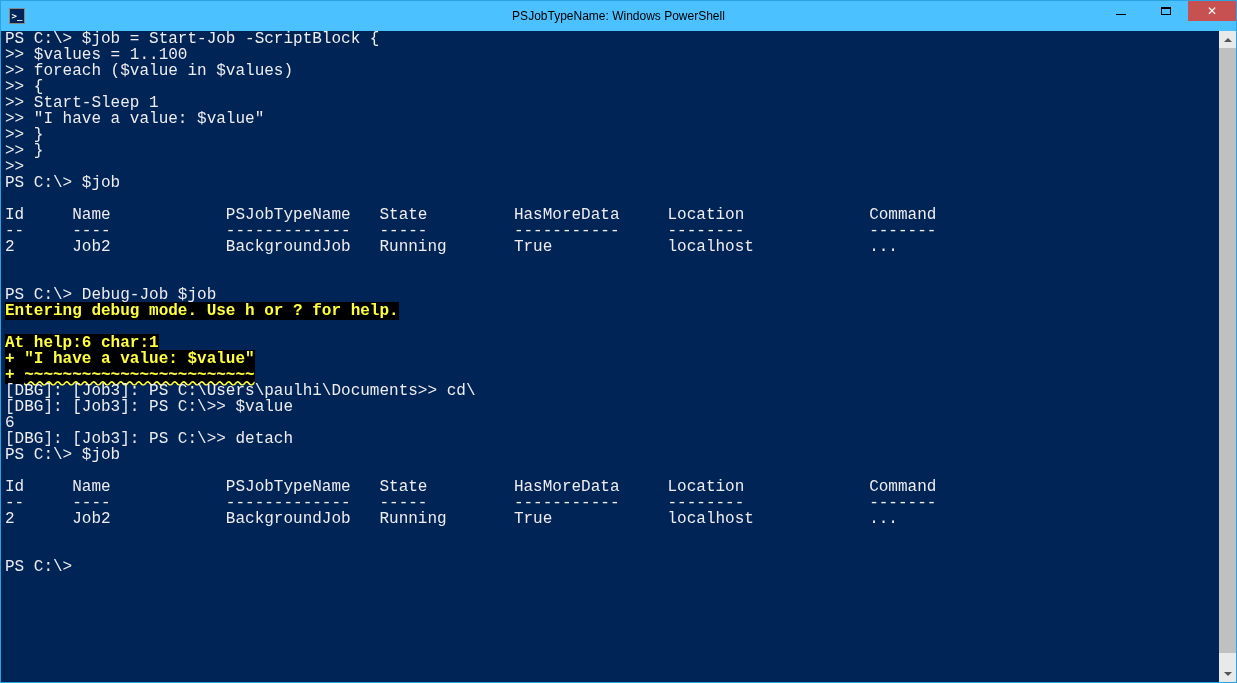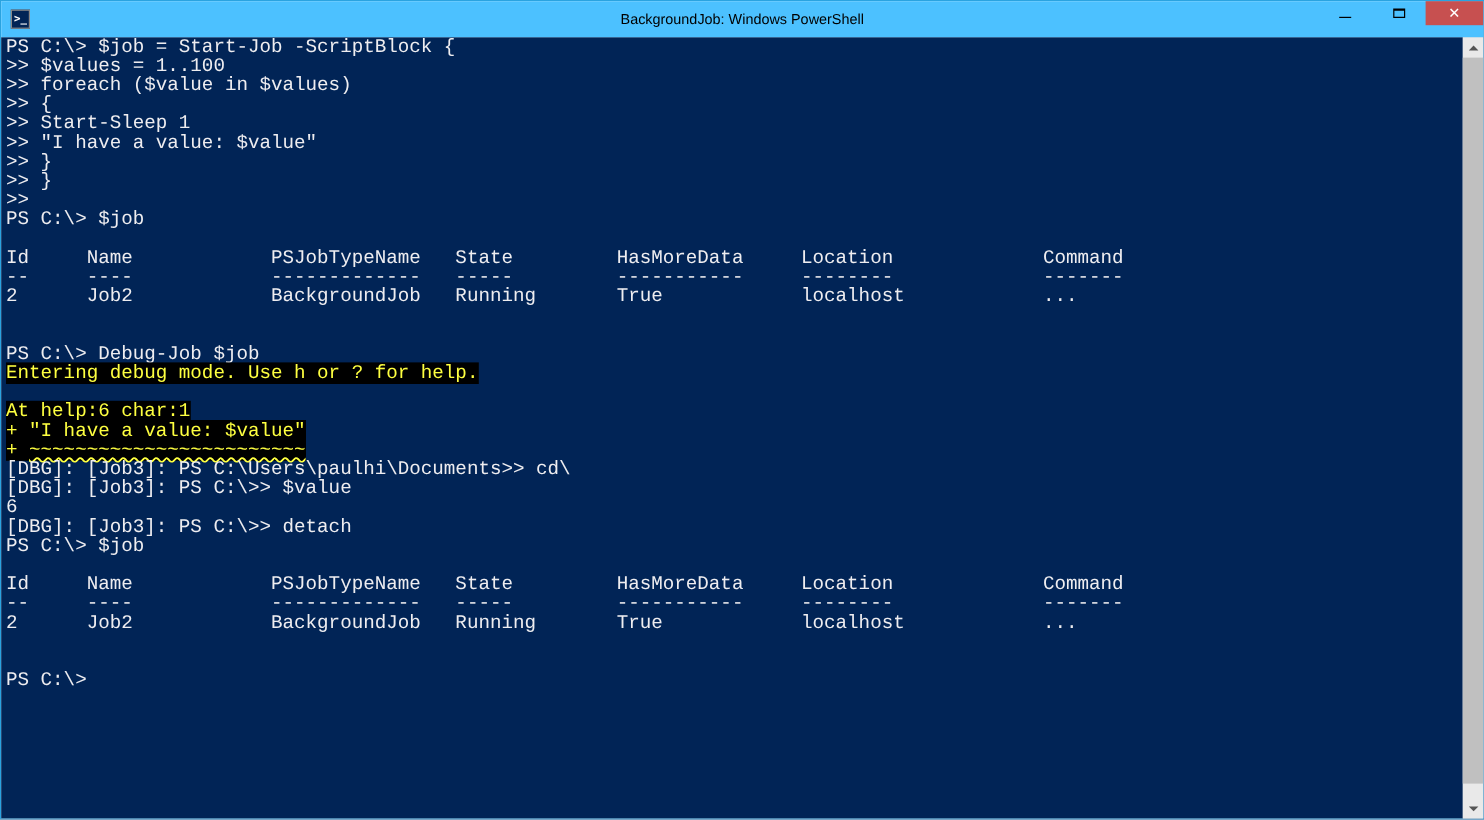--- a/index.html
+++ b/index.html
@@ -18,32 +18,32 @@
     .wc-close-glyph { color: #fff; font-size: 12px; font-weight: normal; line-height: 1; }
     .terminal-wrap { flex: 1; display: flex; background: #012456; }
     .terminal { flex: 1; padding: 0 4px 4px 4px; font-family: Consolas, 'Courier New', monospace; font-size: 16px; line-height: 16px; color: #eeedf0; white-space: pre; overflow: hidden; letter-spacing: 0px; }
     .scrollbar { width: 17px; background: #e9e9e9; display: flex; flex-direction: column; }
     .sb-btn { height: 17px; background: #e9e9e9; display: flex; align-items: center; justify-content: center; cursor: pointer; }
     .sb-arrow-up, .sb-arrow-down { width: 0; height: 0; border-left: 4px solid transparent; border-right: 4px solid transparent; }
     .sb-arrow-up { border-bottom: 4px solid #555; }
     .sb-arrow-down { border-top: 4px solid #555; }
     .sb-track { flex: 1; background: #e9e9e9; position: relative; }
     .sb-thumb { position: absolute; top: 0; left: 0; right: 0; height: 98%; background: #c0c0c0; }
-    .hl { background: #000; color: #feff40; }
+    .hl { background: #000; color: #feff40; font-weight: bold; }
     .underline { text-decoration-line: underline; text-decoration-style: wavy; text-decoration-color: #feff40; }
   </style>
 </head>
 <body>
 
 <div class="window">
   <div class="titlebar">
     <div class="ps-icon">
       <span class="ps-icon-inner">&gt;_</span>
     </div>
-    <div class="title">BackgroundJob: Windows PowerShell</div>
+    <div class="title">PSJobTypeName: Windows PowerShell</div>
     <div class="window-controls">
       <div class="wc-btn wc-min">
           <div class="wc-min-glyph"></div>
         </div>
       <div class="wc-btn wc-max">
           <div class="wc-max-glyph"></div>
         </div>
       <div class="wc-btn wc-close">
           <span class="wc-close-glyph">✕</span>
         </div>

